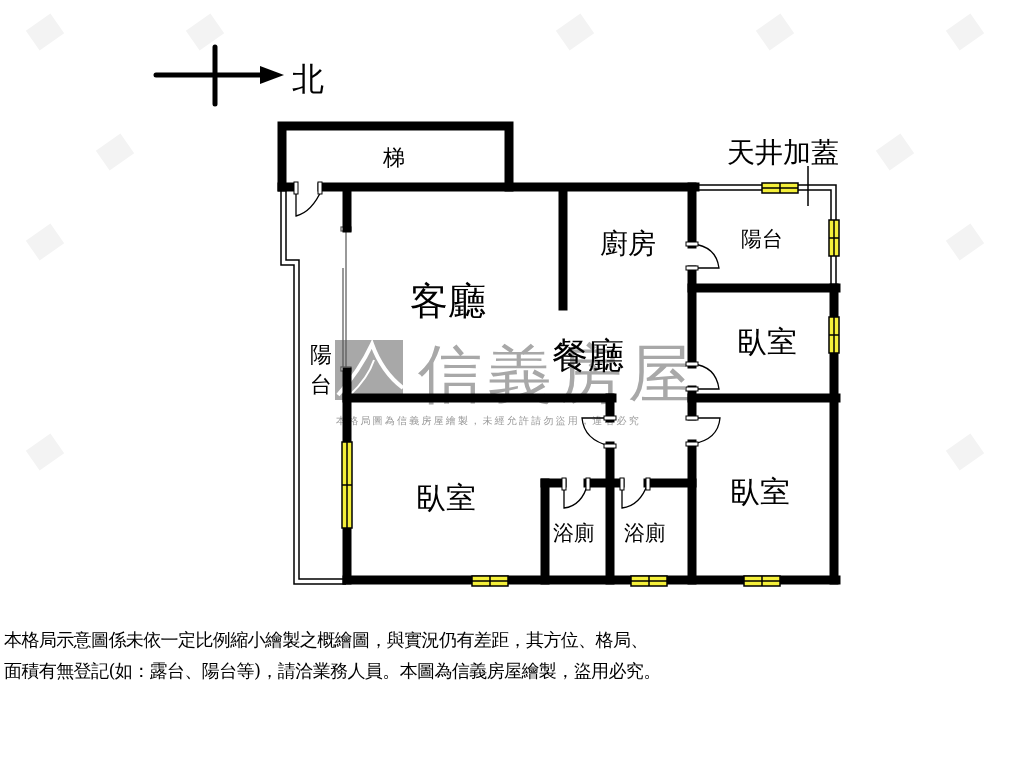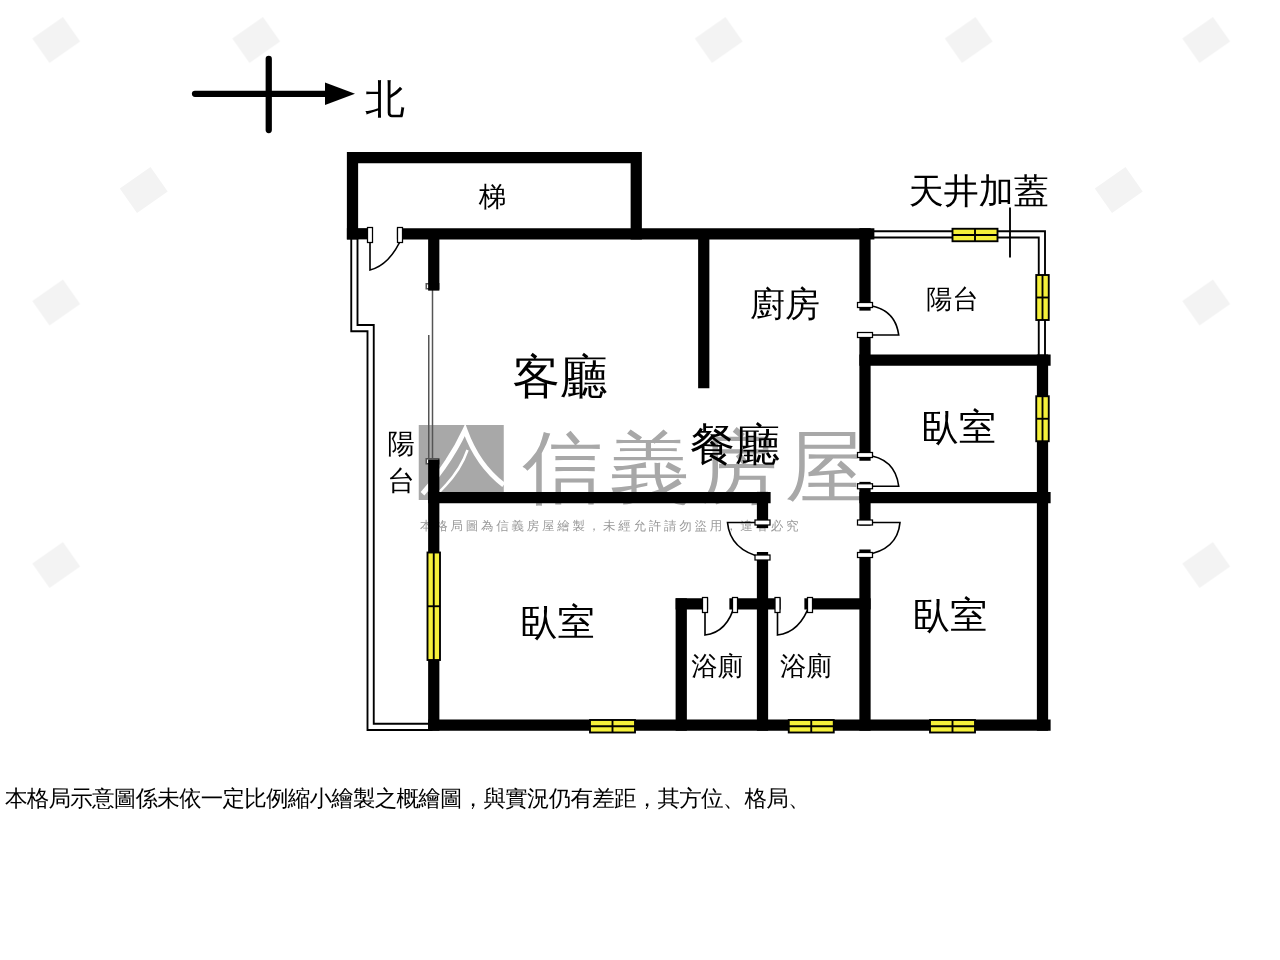--- a/index.html
+++ b/index.html
@@ -181,13 +181,14 @@
   <text x="310" y="392" font-size="22" class="room-label">台</text>
   <text x="737" y="352" font-size="30" class="room-label">臥室</text>
   <text x="416" y="508" font-size="30" class="room-label">臥室</text>
   <text x="730" y="502" font-size="30" class="room-label">臥室</text>
   <text x="553" y="540" font-size="21" class="room-label">浴廁</text>
   <text x="624" y="540" font-size="21" class="room-label">浴廁</text>
 </svg>
 
 <div class="disclaimer">
   <div>本格局示意圖係未依一定比例縮小繪製之概繪圖，與實況仍有差距，其方位、格局、</div>
+  <div>面積有無登記(如：露台、陽台等)，請洽業務人員。本圖為信義房屋繪製，盜用必究。</div>
 </div>
 
 </body></html>

